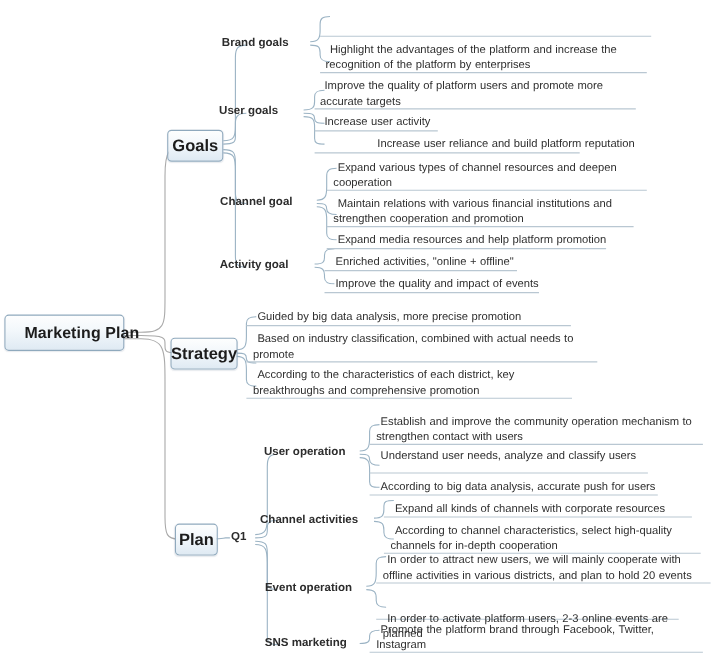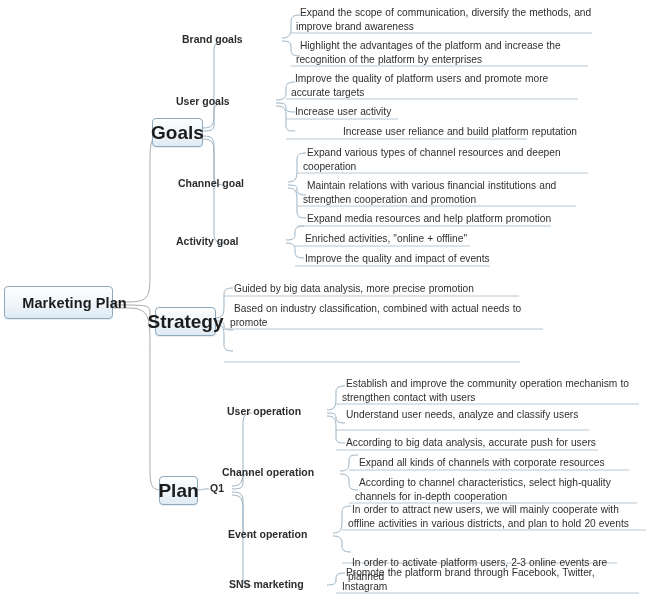--- a/index.html
+++ b/index.html
@@ -59,33 +59,33 @@
     font-weight: bold;
     color: #1c1c1c;
     box-shadow: 0 1px 1px rgba(120,140,160,0.18);
     white-space: nowrap;
   }
   .node-root {
     font-size: 14.5px;
     letter-spacing: 0.1px;
   }
   .node-l1 {
-    font-size: 19px;
+    font-size: 15px;
   }
 
   
   .node-text {
     position: absolute;
     white-space: nowrap;
     color: #2c2c2c;
   }
   .node-l2 {
     font-size: 10.5px;
     font-weight: bold;
-    text-align: left;
+    text-align: center;
   }
   .node-q {
     font-size: 10.5px;
     font-weight: bold;
     text-align: right;
   }
 
   
   .leaf {
     position: absolute;
@@ -208,32 +208,31 @@
 
   <div class="node-text node-l2" style="left:176px; top:235px; width:110px;">
     <span>Activity goal</span>
   </div>
 
   <div class="node-text node-l2" style="left:227px; top:405px; width:100px;">
     <span>User operation</span>
   </div>
 
   <div class="node-text node-l2" style="left:222px; top:466px; width:118px;">
-    <span>Channel operation</span>
+    <span>Channel activities</span>
   </div>
 
   <div class="node-text node-l2" style="left:228px; top:528px; width:105px;">
     <span>Event operation</span>
   </div>
 
   <div class="node-text node-l2" style="left:229px; top:578px; width:98px;">
     <span>SNS marketing</span>
   </div>
 
-  <div class="leaf" style="left:296px; top:6px;  width:300px;">Expand the scope of communication, diversify the methods, and improve brand awareness</div>
 
   <div class="leaf" style="left:296px; top:39px; width:296px;">Highlight the advantages of the platform and increase the recognition of the platform by enterprises</div>
 
   <div class="leaf" style="left:291px; top:72px; width:290px;">Improve the quality of platform users and promote more accurate targets</div>
 
   <div class="leaf" style="left:291px; top:105px; width:300px;">Increase user activity</div>
 
   <div class="leaf" style="left:291px; top:125px; width:300px;margin-left:48px;">Increase user reliance and build platform reputation</div>
 
   <div class="leaf" style="left:303px; top:146px; width:290px;">Expand various types of channel resources and deepen cooperation</div>
@@ -243,20 +242,21 @@
   <div class="leaf" style="left:303px; top:212px; width:290px;">Expand media resources and help platform promotion</div>
 
   <div class="leaf" style="left:301px; top:232px; width:250px;">Enriched activities, "online + offline"</div>
 
   <div class="leaf" style="left:301px; top:252px; width:250px;">Improve the quality and impact of events</div>
 
   <div class="leaf" style="left:230px; top:282px; width:300px;">Guided by big data analysis, more precise promotion</div>
 
   <div class="leaf" style="left:230px; top:302px; width:315px;">Based on industry classification, combined with actual needs to promote</div>
 
+  <div class="leaf" style="left:230px; top:335px; width:300px;">According to the characteristics of each district, key breakthroughs and comprehensive promotion</div>
 
   <div class="leaf" style="left:342px; top:377px; width:300px;">Establish and improve the community operation mechanism to strengthen contact with users</div>
 
   <div class="leaf" style="left:342px; top:408px; width:290px;">Understand user needs, analyze and classify users</div>
 
   <div class="leaf" style="left:342px; top:436px; width:290px;">According to big data analysis, accurate push for users</div>
 
   <div class="leaf" style="left:355px; top:456px; width:285px;">Expand all kinds of channels with corporate resources</div>
 
   <div class="leaf" style="left:355px; top:476px; width:285px;">According to channel characteristics, select high-quality channels for in-depth cooperation</div>

